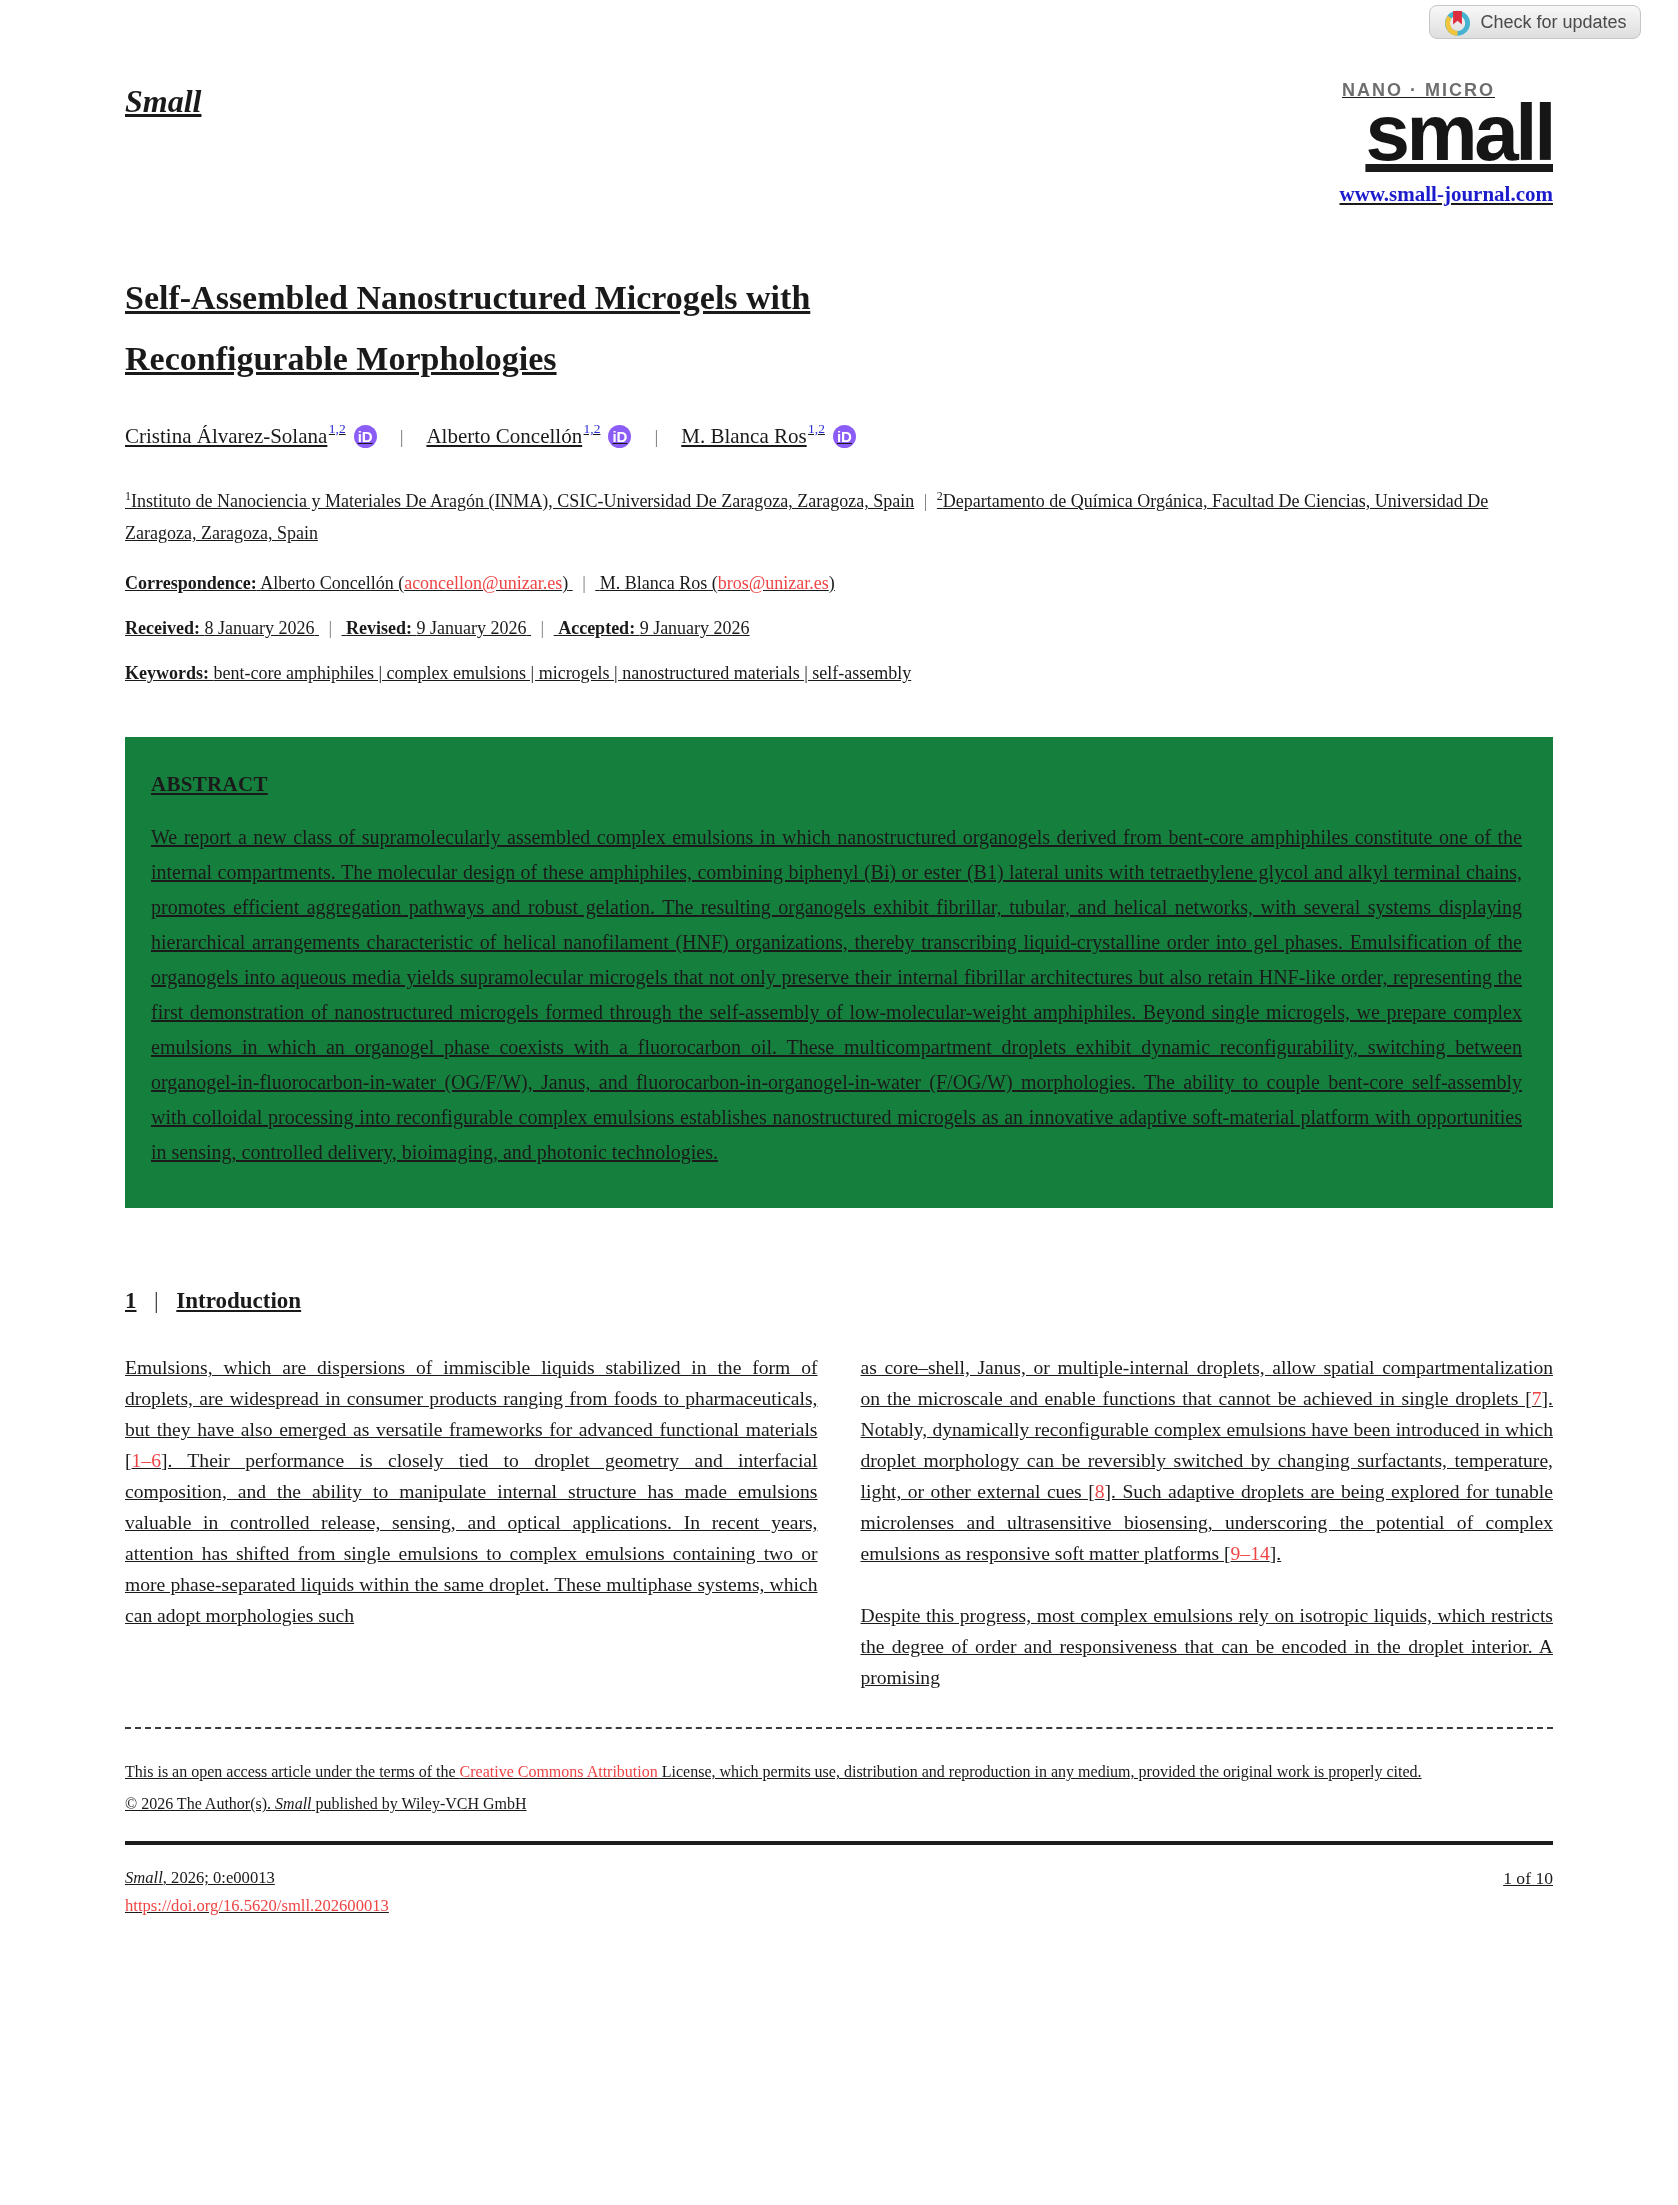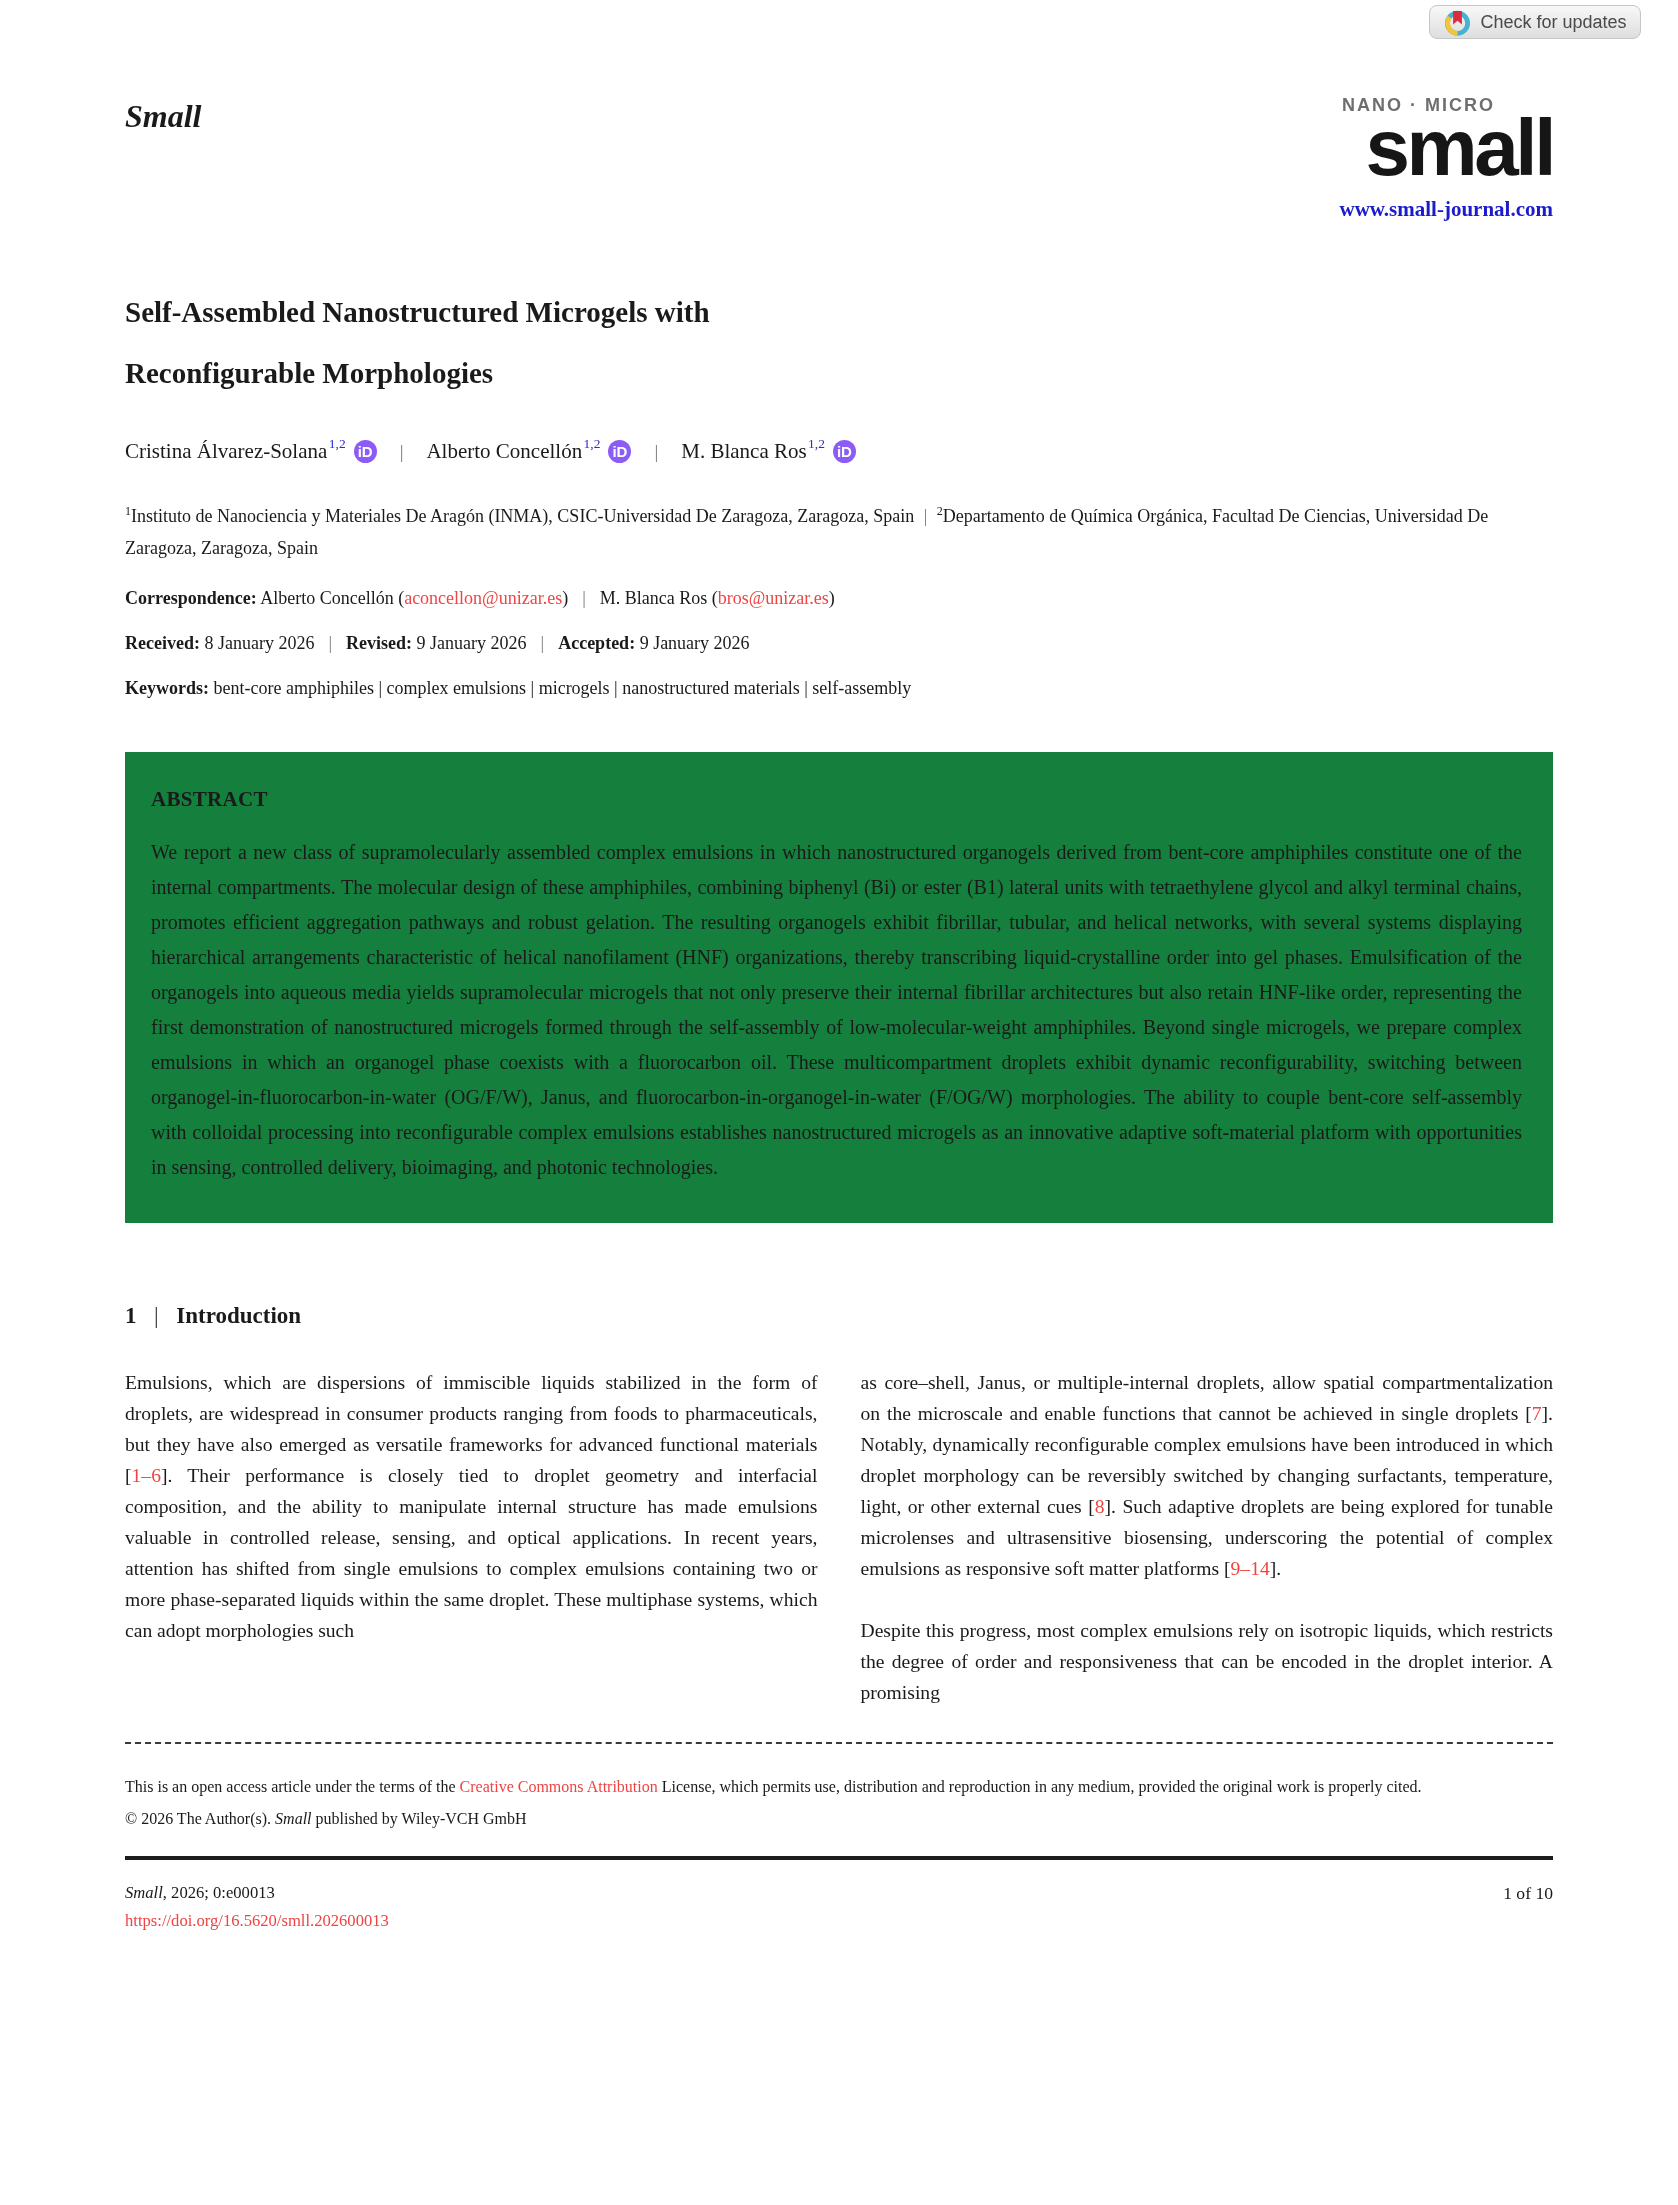--- a/index.html
+++ b/index.html
@@ -4,21 +4,21 @@
 <style>
   html,body{margin:0;padding:0;background:#888;}
   .page{
     position:relative;
     width:1678px;height:2205px;
     background:#ffffff;
     font-family:"Liberation Serif", serif;
     color:#1a1a1a;
     overflow:hidden;
   }
-  .content{margin:15px 125px;}
+  .content{margin:0 125px;text-decoration:underline;}
 
   
   .check-badge{
     position:absolute;top:5.4px;right:37px;
     height:32px;display:flex;align-items:center;gap:9.5px;
     padding:0 13.5px;border:0.7px solid #c6c6c6;border-radius:8px;
     background:linear-gradient(#f8f8f8,#dedede);
     font-family:"Liberation Sans", sans-serif;
     font-size:18px;color:#4a4a4a;cursor:pointer;
   }
@@ -46,21 +46,21 @@
   .ra-row{display:flex;align-items:center;gap:13.5px;margin-top:93px;}
   .ra-bar{width:7.4px;height:32px;background:#111;}
   .ra-label{font-size:23px;font-weight:bold;letter-spacing:0.7px;}
   .oa-pill{
     background:#E8632D;color:#fff;
     font-family:"Liberation Sans", sans-serif;font-weight:bold;font-size:15px;
     letter-spacing:0.7px;padding:7.4px 16px;border-radius:17.6px;margin-left:5.4px;
   }
 
   
-  .title{font-size:29px;font-weight:bold;line-height:61px;margin-top:60px;}
+  .title{font-size:34px;font-weight:bold;line-height:61px;margin-top:60px;}
 
   
   .authors-row{display:flex;align-items:center;margin-top:35px;font-size:21px;}
   .author{display:flex;align-items:center;}
   .sup-blue{color:#2a2ad8;font-size:13.5px;vertical-align:super;position:relative;top:-8px;margin-left:1.4px;}
   .orcid{
     display:inline-flex;align-items:center;justify-content:center;
     width:23px;height:23px;border-radius:50%;
     background:#8b5cf6;color:#fff;
     font-family:"Liberation Sans", sans-serif;font-weight:bold;font-size:15px;

